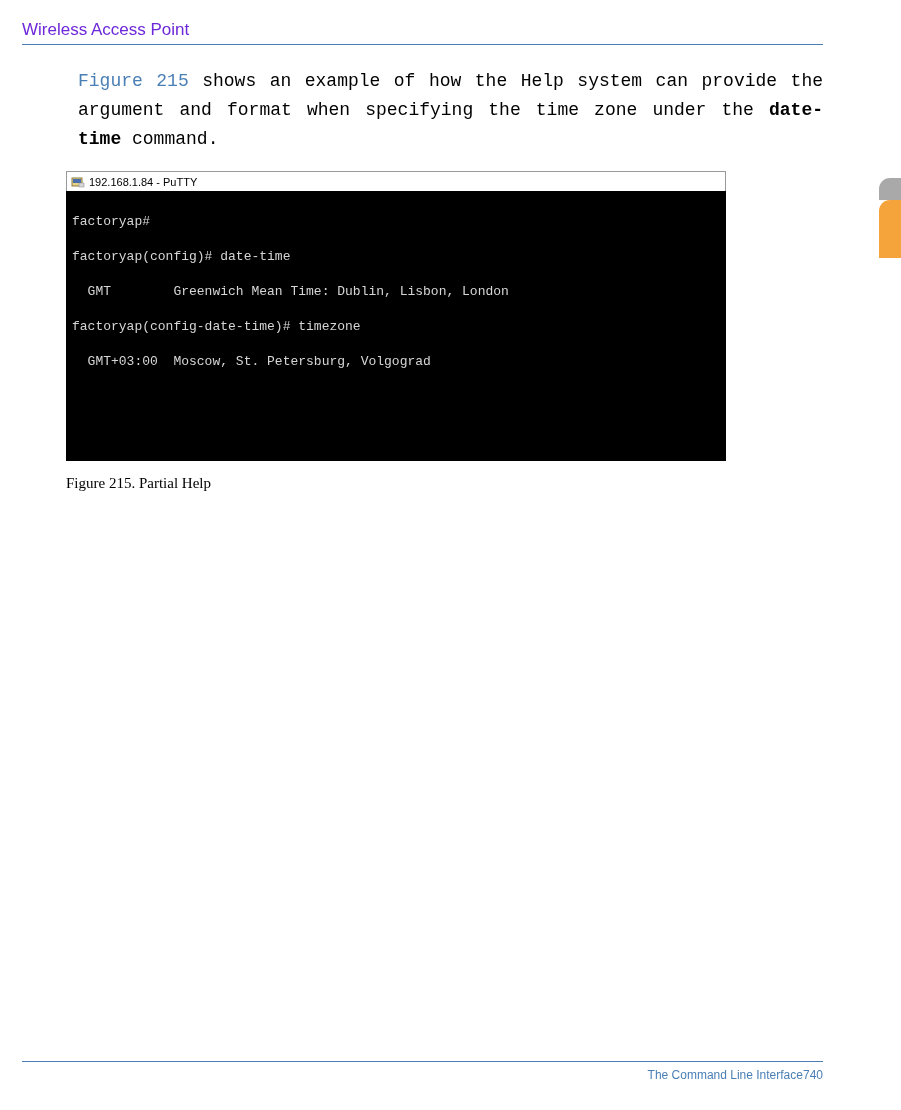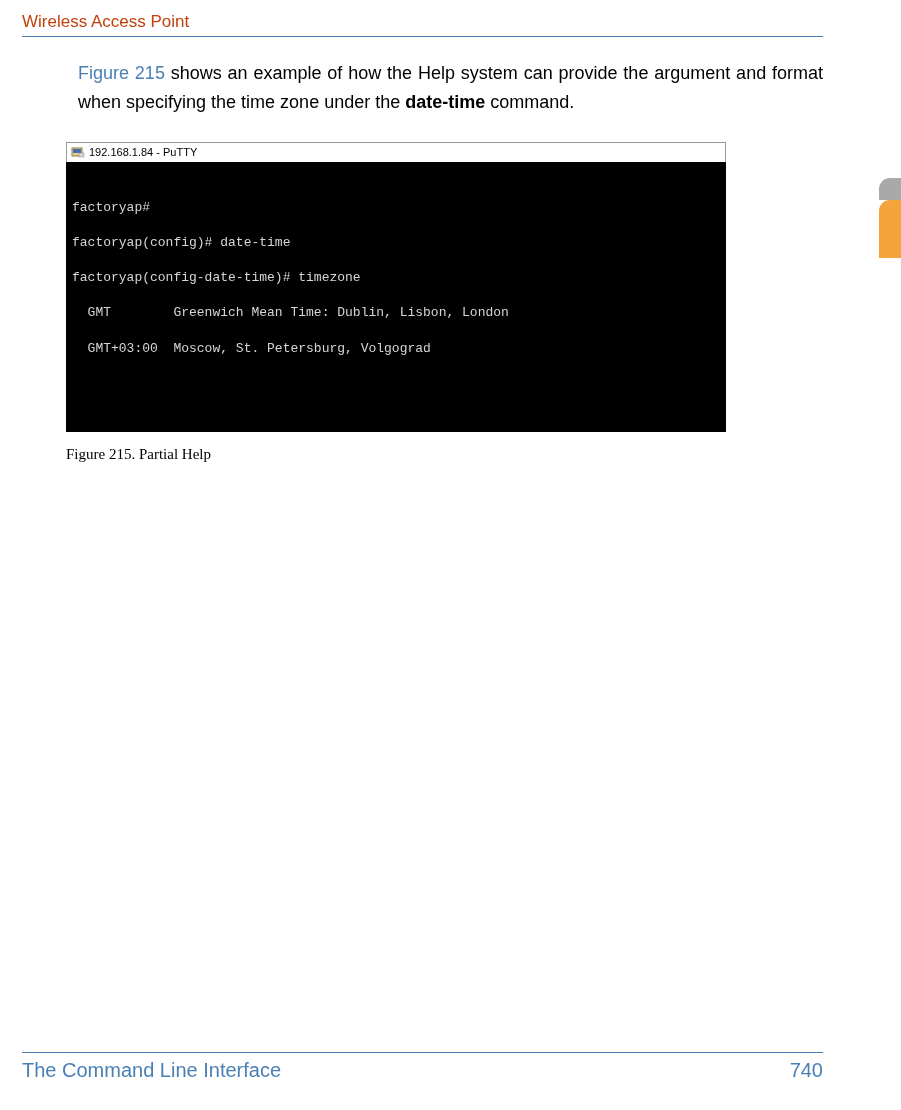--- a/index.html
+++ b/index.html
@@ -5,41 +5,41 @@
     * { margin: 0; padding: 0; box-sizing: border-box; }
     body {
       width: 901px;
       height: 1110px;
       background: #ffffff;
       font-family: Georgia, 'Times New Roman', serif;
       position: relative;
       color: #000;
     }
     .header-title {
-      color: #c2410c;
+      color: #6d28d9;
       font-size: 17px;
-      padding: 12px 0 4px 22px;
+      padding: 20px 0 4px 22px;
       font-family: Arial, sans-serif;
     }
     .header-rule {
       border: none;
       border-top: 1px solid #4a7fb5;
       margin: 0 78px 0 22px;
     }
     .body-text {
       margin: 22px 78px 9px 78px;
       font-size: 18px;
       line-height: 1.6;
       text-align: justify;
-      font-family: Liberation Sans, sans-serif;
+      font-family: Liberation Mono, monospace;
     }
     .fig-ref { color: #4a7fb5; }
     .bold-cmd { font-weight: bold; }
     .terminal-wrap {
-      margin: 25px 78px 0 66px;
+      margin: 18px 78px 0 66px;
       width: 660px;
     }
     .titlebar {
       height: 20px;
       background: #ffffff;
       border-top: 1px solid #999;
       border-left: 1px solid #999;
       border-right: 1px solid #999;
       display: flex;
       align-items: center;
@@ -55,21 +55,21 @@
       display: inline-flex;
       align-items: center;
       justify-content: center;
     }
     .terminal {
       background: #000;
       color: #d6d6d6;
       font-family: 'Courier New', Courier, monospace;
       font-size: 13px;
       line-height: 1.35;
-      padding: 20px 6px 2px 6px;
+      padding: 4px 6px 2px 6px;
       white-space: pre;
       overflow: hidden;
       height: 270px;
     }
     .terminal .line { display: block; }
     .figure-caption {
       text-align: left;
       margin: 14px 78px 1px 66px;
       font-size: 15px;
       font-family: Liberation Serif, serif;
@@ -102,23 +102,23 @@
       left: 22px;
       right: 78px;
     }
     .footer-rule {
       border: none;
       border-top: 1px solid #4a7fb5;
       margin-bottom: 6px;
     }
     .footer-row {
       display: flex;
-      justify-content: space-between;
+      justify-content: flex-end;
       font-family: Arial, sans-serif;
-      font-size: 20px;
+      font-size: 12px;
       color: #4a7fb5;
     }
   </style>
 </head>
 <body>
 
 <div class="header-title">Wireless Access Point</div>
 <hr class="header-rule">
 
 <p class="body-text">
@@ -132,22 +132,22 @@
         <rect x="1" y="3" width="10" height="8" fill="#e8d28a" stroke="#8a7a3a" stroke-width="1"></rect>
         <rect x="2" y="4" width="8" height="4" fill="#4a6fae"></rect>
         <rect x="8" y="8" width="5" height="4" fill="#d6d6d6" stroke="#888" stroke-width="0.5"></rect>
       </svg>
     </span>
     <span>192.168.1.84 - PuTTY</span>
   </div>
   <div class="terminal">
 <span class="line">factoryap#</span>
 <span class="line">factoryap(config)# date-time</span>
+<span class="line">  GMT        Greenwich Mean Time: Dublin, Lisbon, London</span>
 <span class="line">factoryap(config-date-time)# timezone</span>
-<span class="line">  GMT        Greenwich Mean Time: Dublin, Lisbon, London</span>
 <span class="line">  GMT+03:00  Moscow, St. Petersburg, Volgograd</span>
 
 
 
 
 
 
 
 
 

